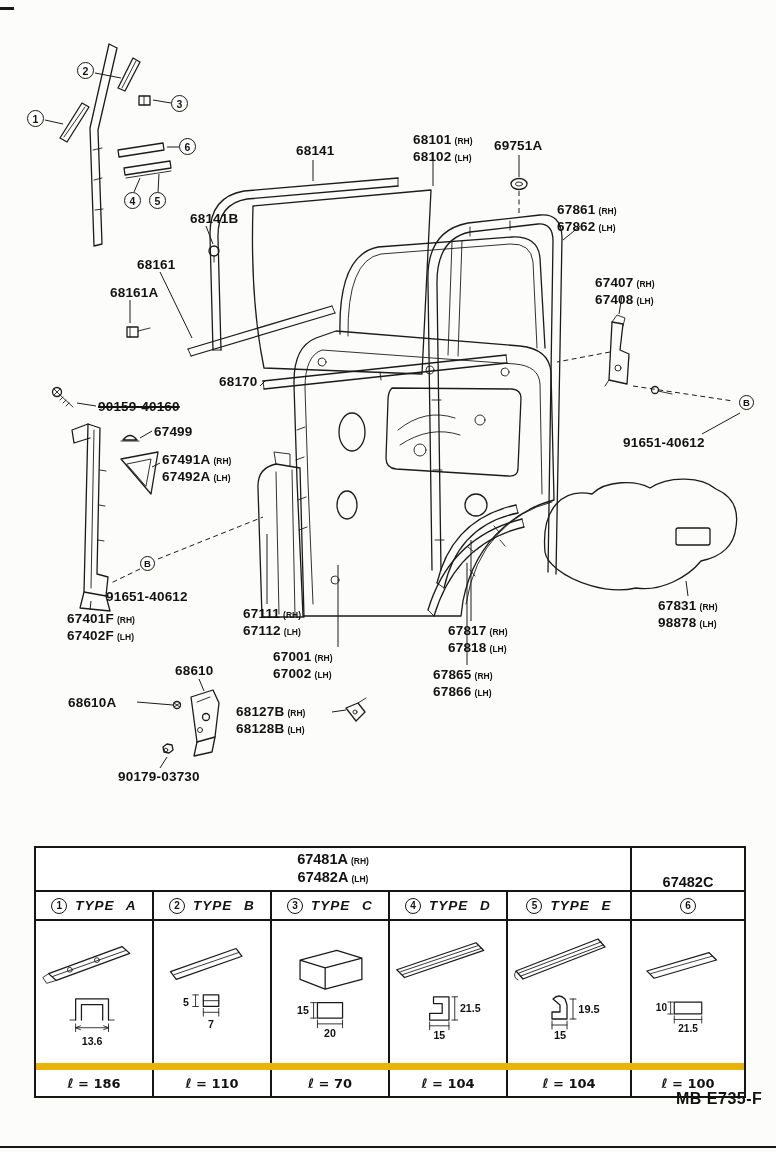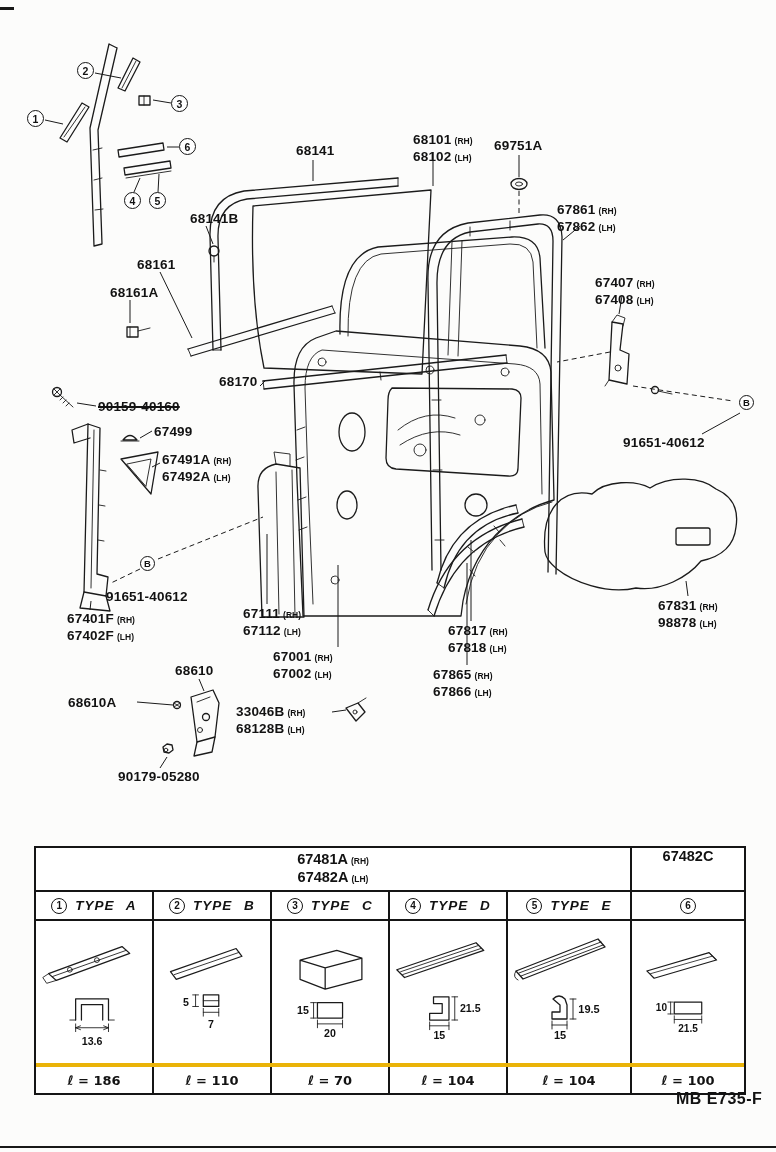--- a/index.html
+++ b/index.html
@@ -23,39 +23,39 @@
     position:absolute; width:17px; height:17px; border:1.5px solid #151515; border-radius:50%;
     background:#fff; display:flex; align-items:center; justify-content:center;
     font-size:10.5px; font-weight:700;
   }
   .bmark { width:15px; height:15px; font-size:9.5px; }
 
   
   .ptable { position:absolute; left:34px; top:846px; width:712px; border:2px solid #151515; background:#fff; }
   .thead { display:grid; grid-template-columns:596px auto; border-bottom:2px solid #151515; }
   .thead .main { border-right:2px solid #151515; display:flex; flex-direction:column; align-items:center; justify-content:flex-start; padding:3px 0; }
-  .thead .right { display:flex; align-items:flex-start; justify-content:center;border-radius:17px; }
+  .thead .right { display:flex; align-items:flex-end; justify-content:center;border-radius:17px; }
   .hline { line-height:15px; }
   .hnum { font-size:14.5px; font-weight:700; }
   .hsfx { font-size:8.5px; font-weight:700; margin-left:3px; }
 
   .cols { display:grid; grid-template-columns:118px 118px 118px 118px 124px auto; }
   .tc { border-right:2px solid #151515; display:flex; align-items:center; justify-content:center; }
   .tc:last-child { border-right:none; }
   .typerow { border-bottom:2px solid #151515; }
   .typerow .tc { height:27px; gap:8px; }
   .tcirc {
     width:16px; height:16px; border:1.4px solid #151515; border-radius:50%;
     display:inline-flex; align-items:center; justify-content:center;
     font-size:10px; font-weight:700; background:#fff;
   }
   .tname { font-size:13.5px; font-weight:700; letter-spacing:1px; word-spacing:7px;font-style:italic; }
   .drawrow .tc { height:142px; padding:0; }
   .drawrow svg { display:block; }
-  .footrow { border-top:4px solid #eab308; }
+  .footrow { border-top:7px solid #eab308; }
   .footrow .tc { height:26px; font-size:13px; font-weight:700; font-family:"DejaVu Sans", sans-serif; }
 
   svg text.dim { font-family:"Liberation Sans", sans-serif; font-size:11px; font-weight:600; fill:#111; text-anchor:middle; }
 
   .footer-code { position:absolute; left:676px; top:1090px; font-size:16px; font-weight:700; letter-spacing:.5px; }
   .scanline-bottom { position:absolute; left:0; top:1146px; width:776px; height:2px; background:#181818; }
   .scantick-topleft { position:absolute; left:0; top:7px; width:14px; height:3px; background:#181818; }
 </style>
 </head>
 <body>
@@ -292,25 +292,25 @@
   <div><b>67001</b><span class="sfx">(RH)</span></div>
   <div><b>67002</b><span class="sfx">(LH)</span></div>
 </div>
 <div class="lbl" style="left:175px;top:663px">
   <div><b>68610</b></div>
 </div>
 <div class="lbl" style="left:68px;top:695px">
   <div><b>68610A</b></div>
 </div>
 <div class="lbl" style="left:236px;top:704px">
-  <div><b>33046B</b><span class="sfx">(RH)</span></div>
+  <div><b>68127B</b><span class="sfx">(RH)</span></div>
   <div><b>68128B</b><span class="sfx">(LH)</span></div>
 </div>
 <div class="lbl" style="left:118px;top:769px">
-  <div><b>90179-05280</b></div>
+  <div><b>90179-03730</b></div>
 </div>
 <div class="lbl" style="left:448px;top:623px">
   <div><b>67817</b><span class="sfx">(RH)</span></div>
   <div><b>67818</b><span class="sfx">(LH)</span></div>
 </div>
 <div class="lbl" style="left:433px;top:667px">
   <div><b>67865</b><span class="sfx">(RH)</span></div>
   <div><b>67866</b><span class="sfx">(LH)</span></div>
 </div>
 <div class="lbl" style="left:658px;top:598px">

